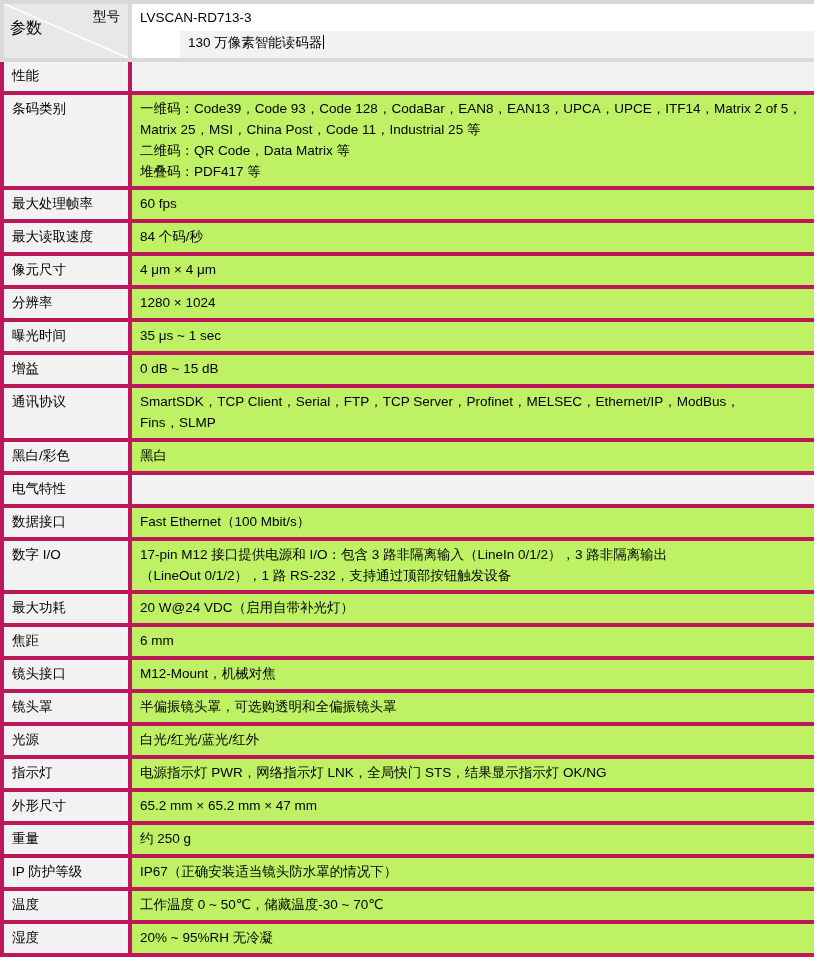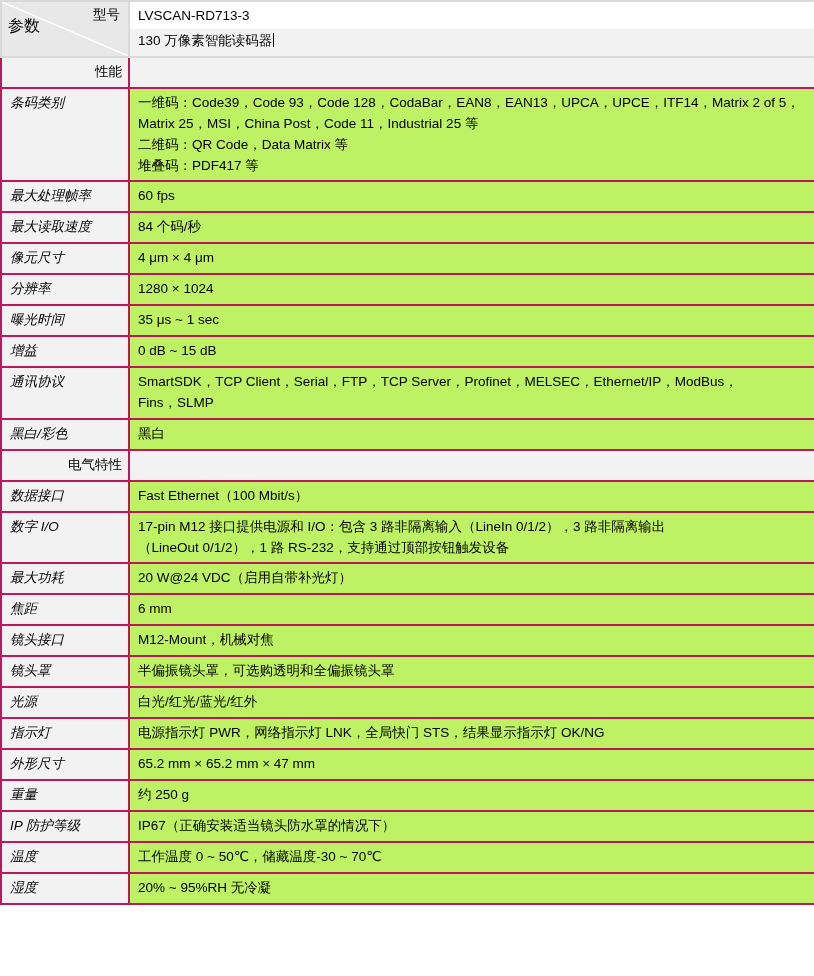--- a/index.html
+++ b/index.html
@@ -12,21 +12,21 @@
     font-family: "Liberation Sans", "DejaVu Sans", sans-serif;
     font-size: 13.5px;
     color: #000000;
   }
   .spec-table {
     width: 814px;
     border-collapse: collapse;
     table-layout: fixed;
   }
   .spec-table td {
-    border: 2px solid #be185d;
+    border: 4px solid #be185d;
     padding: 4px 6px 4px 8px;
     vertical-align: top;
     line-height: 1.55;
   }
   .col-label { width: 128px; }
   .col-value { width: 686px; }
 
   
   .hdr-row td {
     background: #e8e8e8;
@@ -61,43 +61,42 @@
     vertical-align: top;
   }
   .hdr-val .line1 {
     padding: 4px 8px 2px 8px;
     background: #ffffff;
   }
   .hdr-val .line2 {
     padding: 2px 8px 4px 8px;
     background: #f2f2f2;
     position: relative;
+    margin-left: 48px;
   }
   .caret {
     display: inline-block;
     width: 1px;
     height: 14px;
     background: #000;
     vertical-align: -2px;
     margin-left: 1px;
   }
 
   tr.section td {
     background: #f2f2f2;
-    text-align: right;
   }
   tr.section .sec-label {
     background: #f2f2f2;
   }
   tr.plain td {
     background: #bef264;
   }
   .label-cell {
     background: #f2f2f2;
-    font-style: italic;
   }
   tr.plain .label-cell { background: #f2f2f2; }
 </style>
 </head>
 <body>
 
 <table class="spec-table">
   <colgroup>
     <col class="col-label">
     <col class="col-value">

